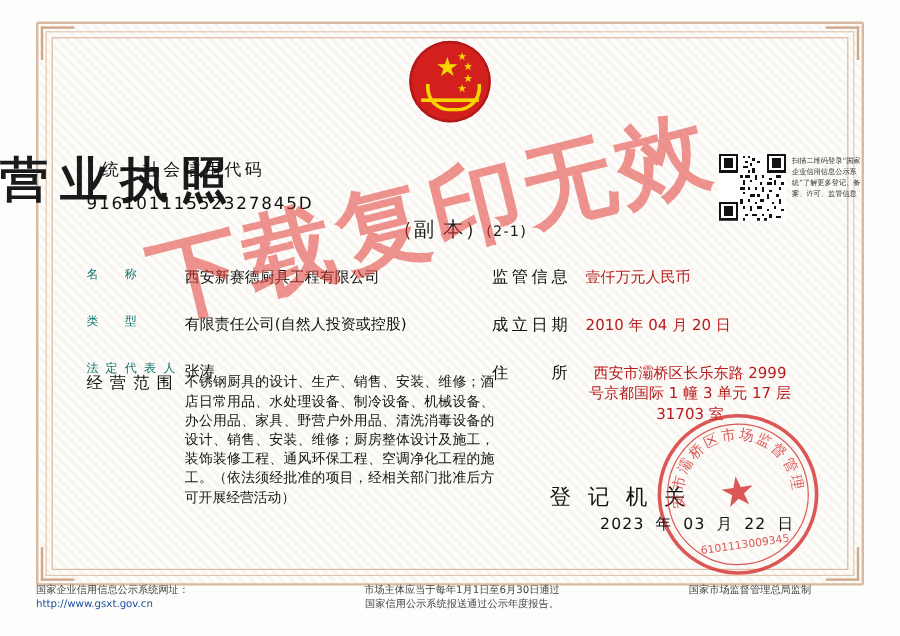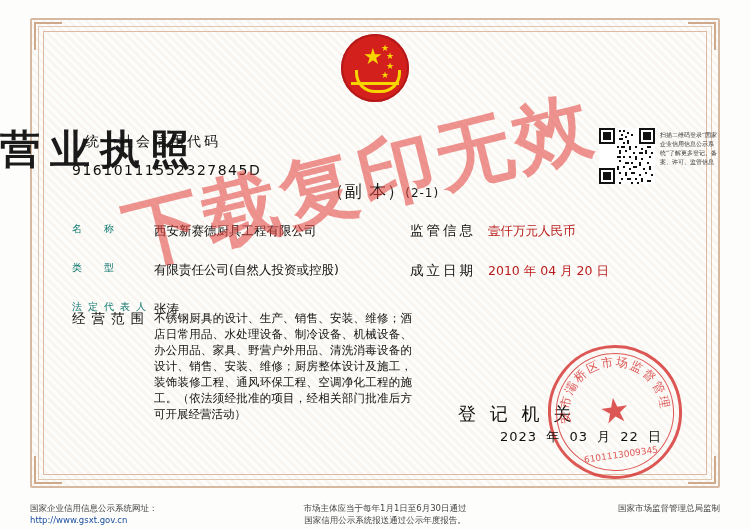--- a/index.html
+++ b/index.html
@@ -159,27 +159,27 @@
     position:absolute;left:120px;top:130px;
     font-size:76px;font-weight:bold;color:rgba(226,60,55,.55);
     letter-spacing:4px;
     transform:rotate(-14deg);
     white-space:nowrap;
     pointer-events:none;
   }
 
   
   .footer{
-    position:absolute;left:30px;right:30px;bottom:4px;
+    position:absolute;left:30px;right:30px;bottom:20px;
     display:flex;justify-content:space-between;align-items:flex-start;
     font-size:8.5px;color:#444;line-height:12px;margin-top:48px;
   }
   .footer .col-l{width:210px;}
   .footer .col-c{width:230px;text-align:center;}
-  .footer .col-r{width:190px;text-align:right;}
+  .footer .col-r{width:190px;text-align:center;}
   .footer .url{color:#1a4fa0;}
 </style>
 </head>
 <body>
 
 <div class="page">
 
   <div class="frame-outer">
     <div class="frame-mid"></div>
     <div class="frame-inner"></div>
@@ -295,20 +295,24 @@
 
   <div class="fields-right">
     <div class="rrow">
       <div class="lab">监管信息</div>
       <div class="val">壹仟万元人民币</div>
     </div>
     <div class="rrow">
       <div class="lab">成立日期</div>
       <div class="val">2010 年 04 月 20 日</div>
     </div>
+    <div class="rrow">
+      <div class="lab">住　　所</div>
+      <div class="val">西安市灞桥区长乐东路 2999 号京都国际 1 幢 3 单元 17 层 31703 室</div>
+    </div>
   </div>
 
   <div class="scope">
     <div class="lab">经营范围</div>
     <div class="val">不锈钢厨具的设计、生产、销售、安装、维修；酒店日常用品、水处理设备、制冷设备、机械设备、办公用品、家具、野营户外用品、清洗消毒设备的设计、销售、安装、维修；厨房整体设计及施工，装饰装修工程、通风环保工程、空调净化工程的施工。（依法须经批准的项目，经相关部门批准后方可开展经营活动）</div>
   </div>
 
   <div class="registrar">登 记 机 关</div>
 
   <div class="seal">

